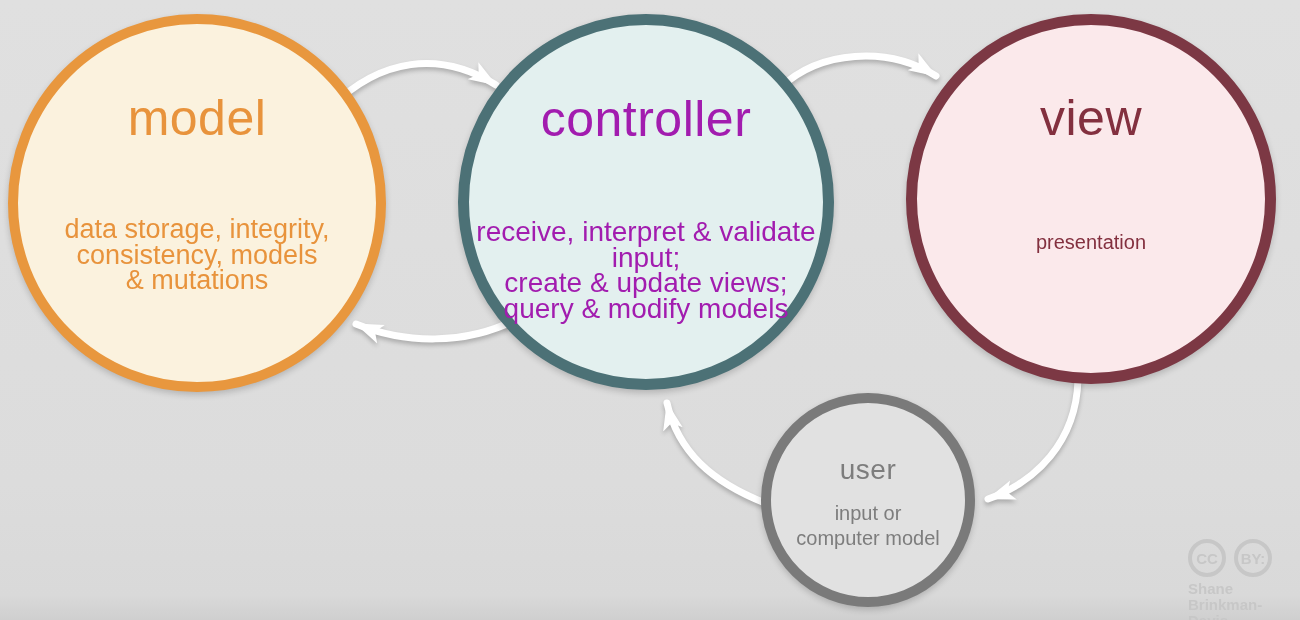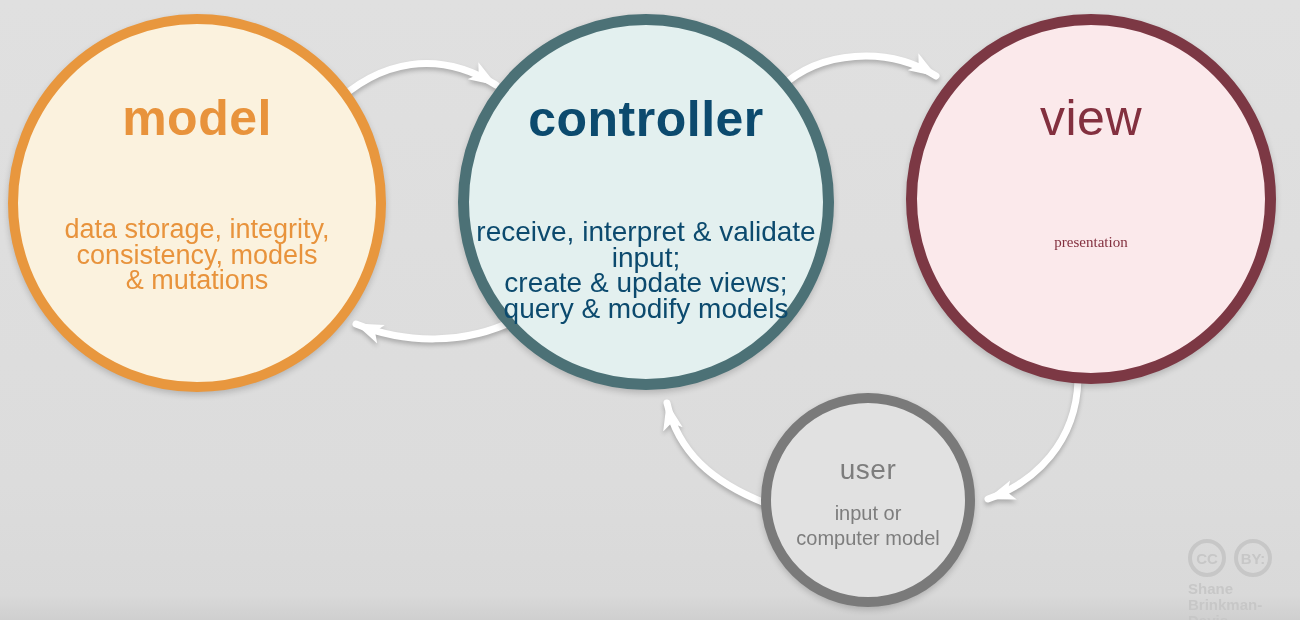--- a/index.html
+++ b/index.html
@@ -29,31 +29,31 @@
   }
   .node-model     {left:8px;  top:14px; width:378px;height:378px;border:10px solid #e8973e;}
   .node-controller{left:458px;top:14px; width:376px;height:376px;border:11px solid #4c7176;}
   .node-view      {left:906px;top:14px; width:370px;height:370px;border:11px solid #7c3844;}
   .node-user      {left:761px;top:393px;width:214px;height:214px;border:10px solid #7a7a7a;}
   .title{
     position:absolute;left:0;right:0;text-align:center;
     font-size:50px;line-height:52px;letter-spacing:0.5px;
   }
   .node-model .title,
-  .node-controller .title{top:68px;font-weight:bold;}
+  .node-controller .title{top:68px;}
   .node-view .title{top:67px;text-align:center;}
   .node-user .title{top:44px;font-size:28px;line-height:46px;}
   .desc{
     position:absolute;left:0;right:0;text-align:center;
     font-size:27px;line-height:25.5px;
   }
   .desc span{display:block;}
   .node-model .desc{top:193px;}
   .node-controller .desc{top:194px;font-size:28px;}
-  .node-view .desc{top:205px;font-size:15px;line-height:25px;font-family:Liberation Serif, serif;}
+  .node-view .desc{top:205px;font-size:20px;line-height:25px;}
   .node-user .desc{top:98px;font-size:20px;line-height:25px;}
   
   .attribution{
     position:absolute;left:1188px;top:539px;z-index:3;color:#c7c7c7;
   }
   .cc-badges{display:flex;gap:8px;}
   .cc-badge{
     width:38px;height:38px;border-radius:50%;border:4px solid currentColor;
     box-sizing:border-box;display:flex;align-items:center;justify-content:center;
     font-weight:bold;font-size:15px;letter-spacing:0;
@@ -84,21 +84,21 @@
 
   <div class="circle node-model" style="border-color: rgb(232, 151, 62); background: rgb(251, 242, 222); color: rgb(232, 147, 60);">
     <div class="title">model</div>
     <div class="desc">
       <span>data storage, integrity,</span>
       <span>consistency, models</span>
       <span>&amp; mutations</span>
     </div>
   </div>
 
-  <div class="circle node-controller" style="border-color: rgb(76, 113, 118); background: rgb(227, 240, 239); color: #0c4a6e;">
+  <div class="circle node-controller" style="border-color: rgb(76, 113, 118); background: rgb(227, 240, 239); color: #a21caf;">
     <div class="title">controller</div>
     <div class="desc">
       <span>receive, interpret &amp; validate input;</span>
       <span>create &amp; update views;</span>
       <span>query &amp; modify models</span>
     </div>
   </div>
 
   <div class="circle node-view" style="border-color: rgb(124, 56, 68); background: rgb(251, 233, 235); color: rgb(131, 48, 63);">
     <div class="title">view</div>

